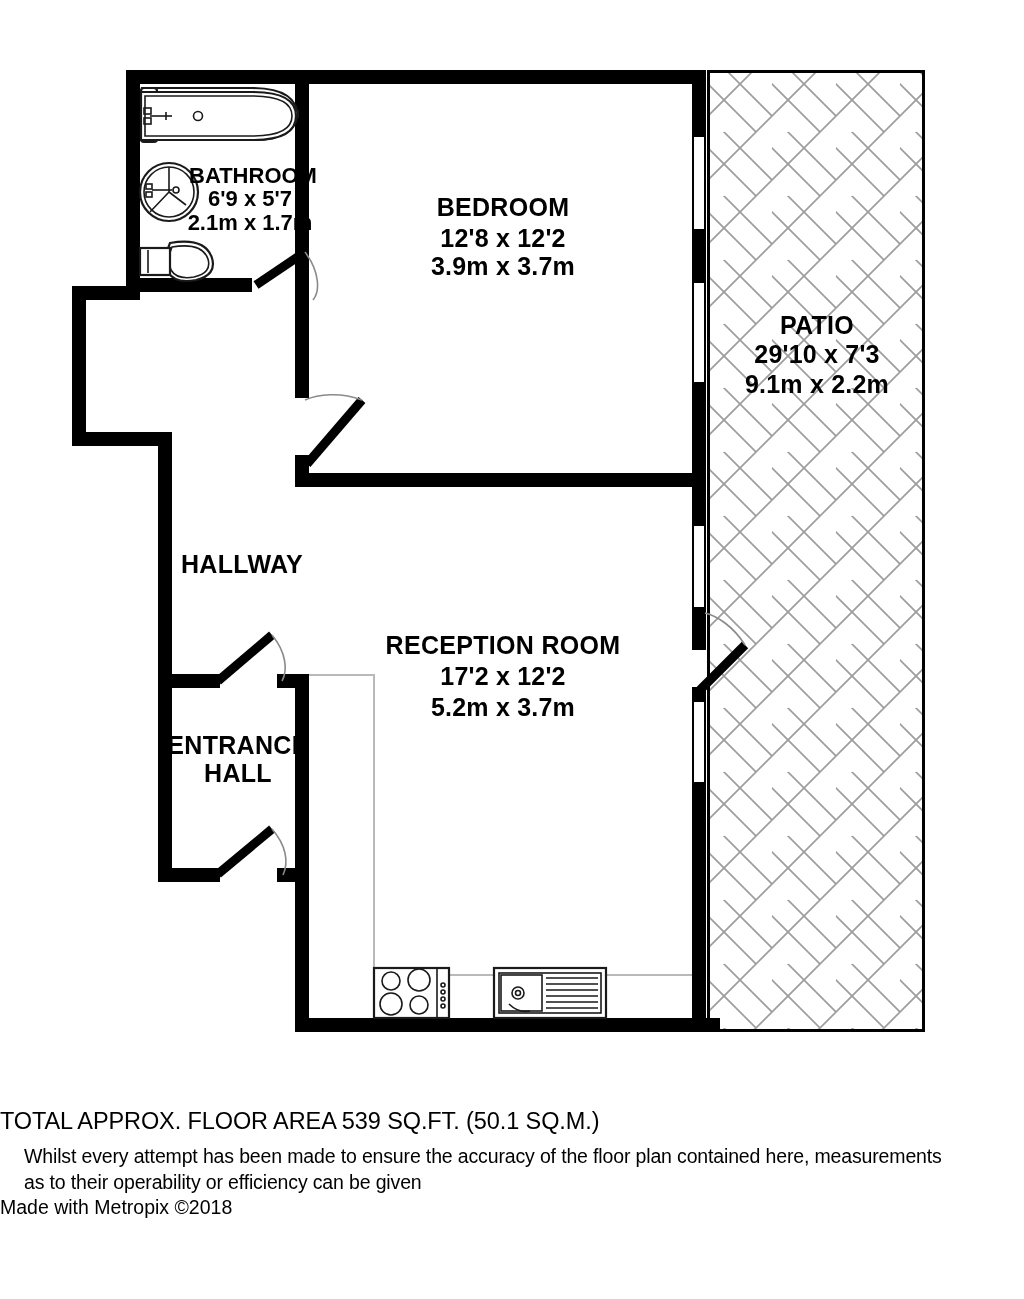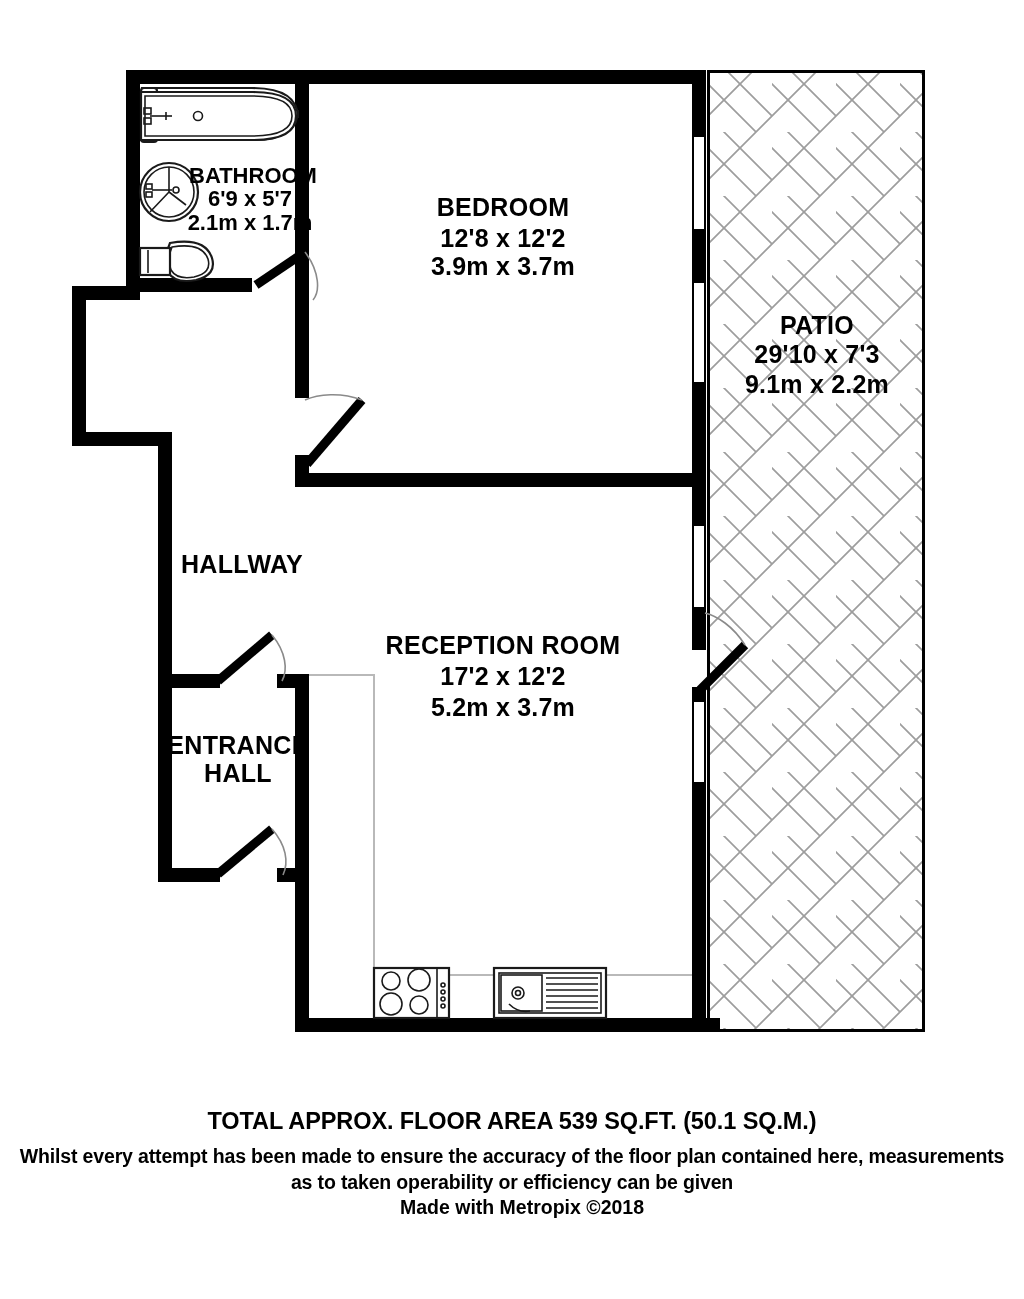--- a/index.html
+++ b/index.html
@@ -49,44 +49,42 @@
   .doorleaf    { fill: none; stroke: #000000; stroke-width: 9; stroke-linecap: butt; }
   .window-glass{ fill: #ffffff; stroke: #000000; stroke-width: 2; }
   .hatch-line  { stroke: #9d9d9d; stroke-width: 1.7; fill: none; }
   .patio-border{ fill: none; stroke: #000000; stroke-width: 3; }
 
   #footer {
     position: absolute;
     left: 0;
     top: 1108px;
     width: 1024px;
-    text-align: center;
-    font-weight: bold;
+    text-align: left;
   }
   #total-area {
     font-size: 23.5px;
     letter-spacing: -0.1px;
     color: #000000;
     margin-bottom: 9px;
     white-space: nowrap;
   }
   #disclaimer {
     font-size: 19.5px;
     line-height: 25.5px;
     color: #000000;
-    padding: 0 2px;
+    padding: 0 24px;
     letter-spacing: -0.15px;
   }
   #disclaimer .dl-line { display: block; }
   #credit {
     font-size: 19.5px;
     line-height: 25px;
     color: #000000;
     margin-top: 0px;
-    padding-left: 20px;
   }
 </style>
 </head>
 <body>
 
 <div id="floorplan-page">
 
   <svg id="plan-svg" viewBox="0 0 1024 1070">
     <defs>
       <pattern id="patioHatch" width="64" height="64" patternUnits="userSpaceOnUse" patternTransform="translate(4,4)">
@@ -253,18 +251,18 @@
 
       <text class="room-label rl-name" x="238" y="747">ENTRANCE</text>
       <text class="room-label rl-name" x="238" y="775">HALL</text>
     </g>
   </svg>
 
   <div id="footer">
     <div id="total-area">TOTAL APPROX. FLOOR AREA 539 SQ.FT. (50.1 SQ.M.)</div>
     <div id="disclaimer">
       <span class="dl-line">Whilst every attempt has been made to ensure the accuracy of the floor plan contained here, measurements</span>
-      <span class="dl-line">as to taken operability or efficiency can be given</span>
+      <span class="dl-line">as to their operability or efficiency can be given</span>
     </div>
     <div id="credit">Made with Metropix ©2018</div>
   </div>
 
 </div>
 
 </body></html>

